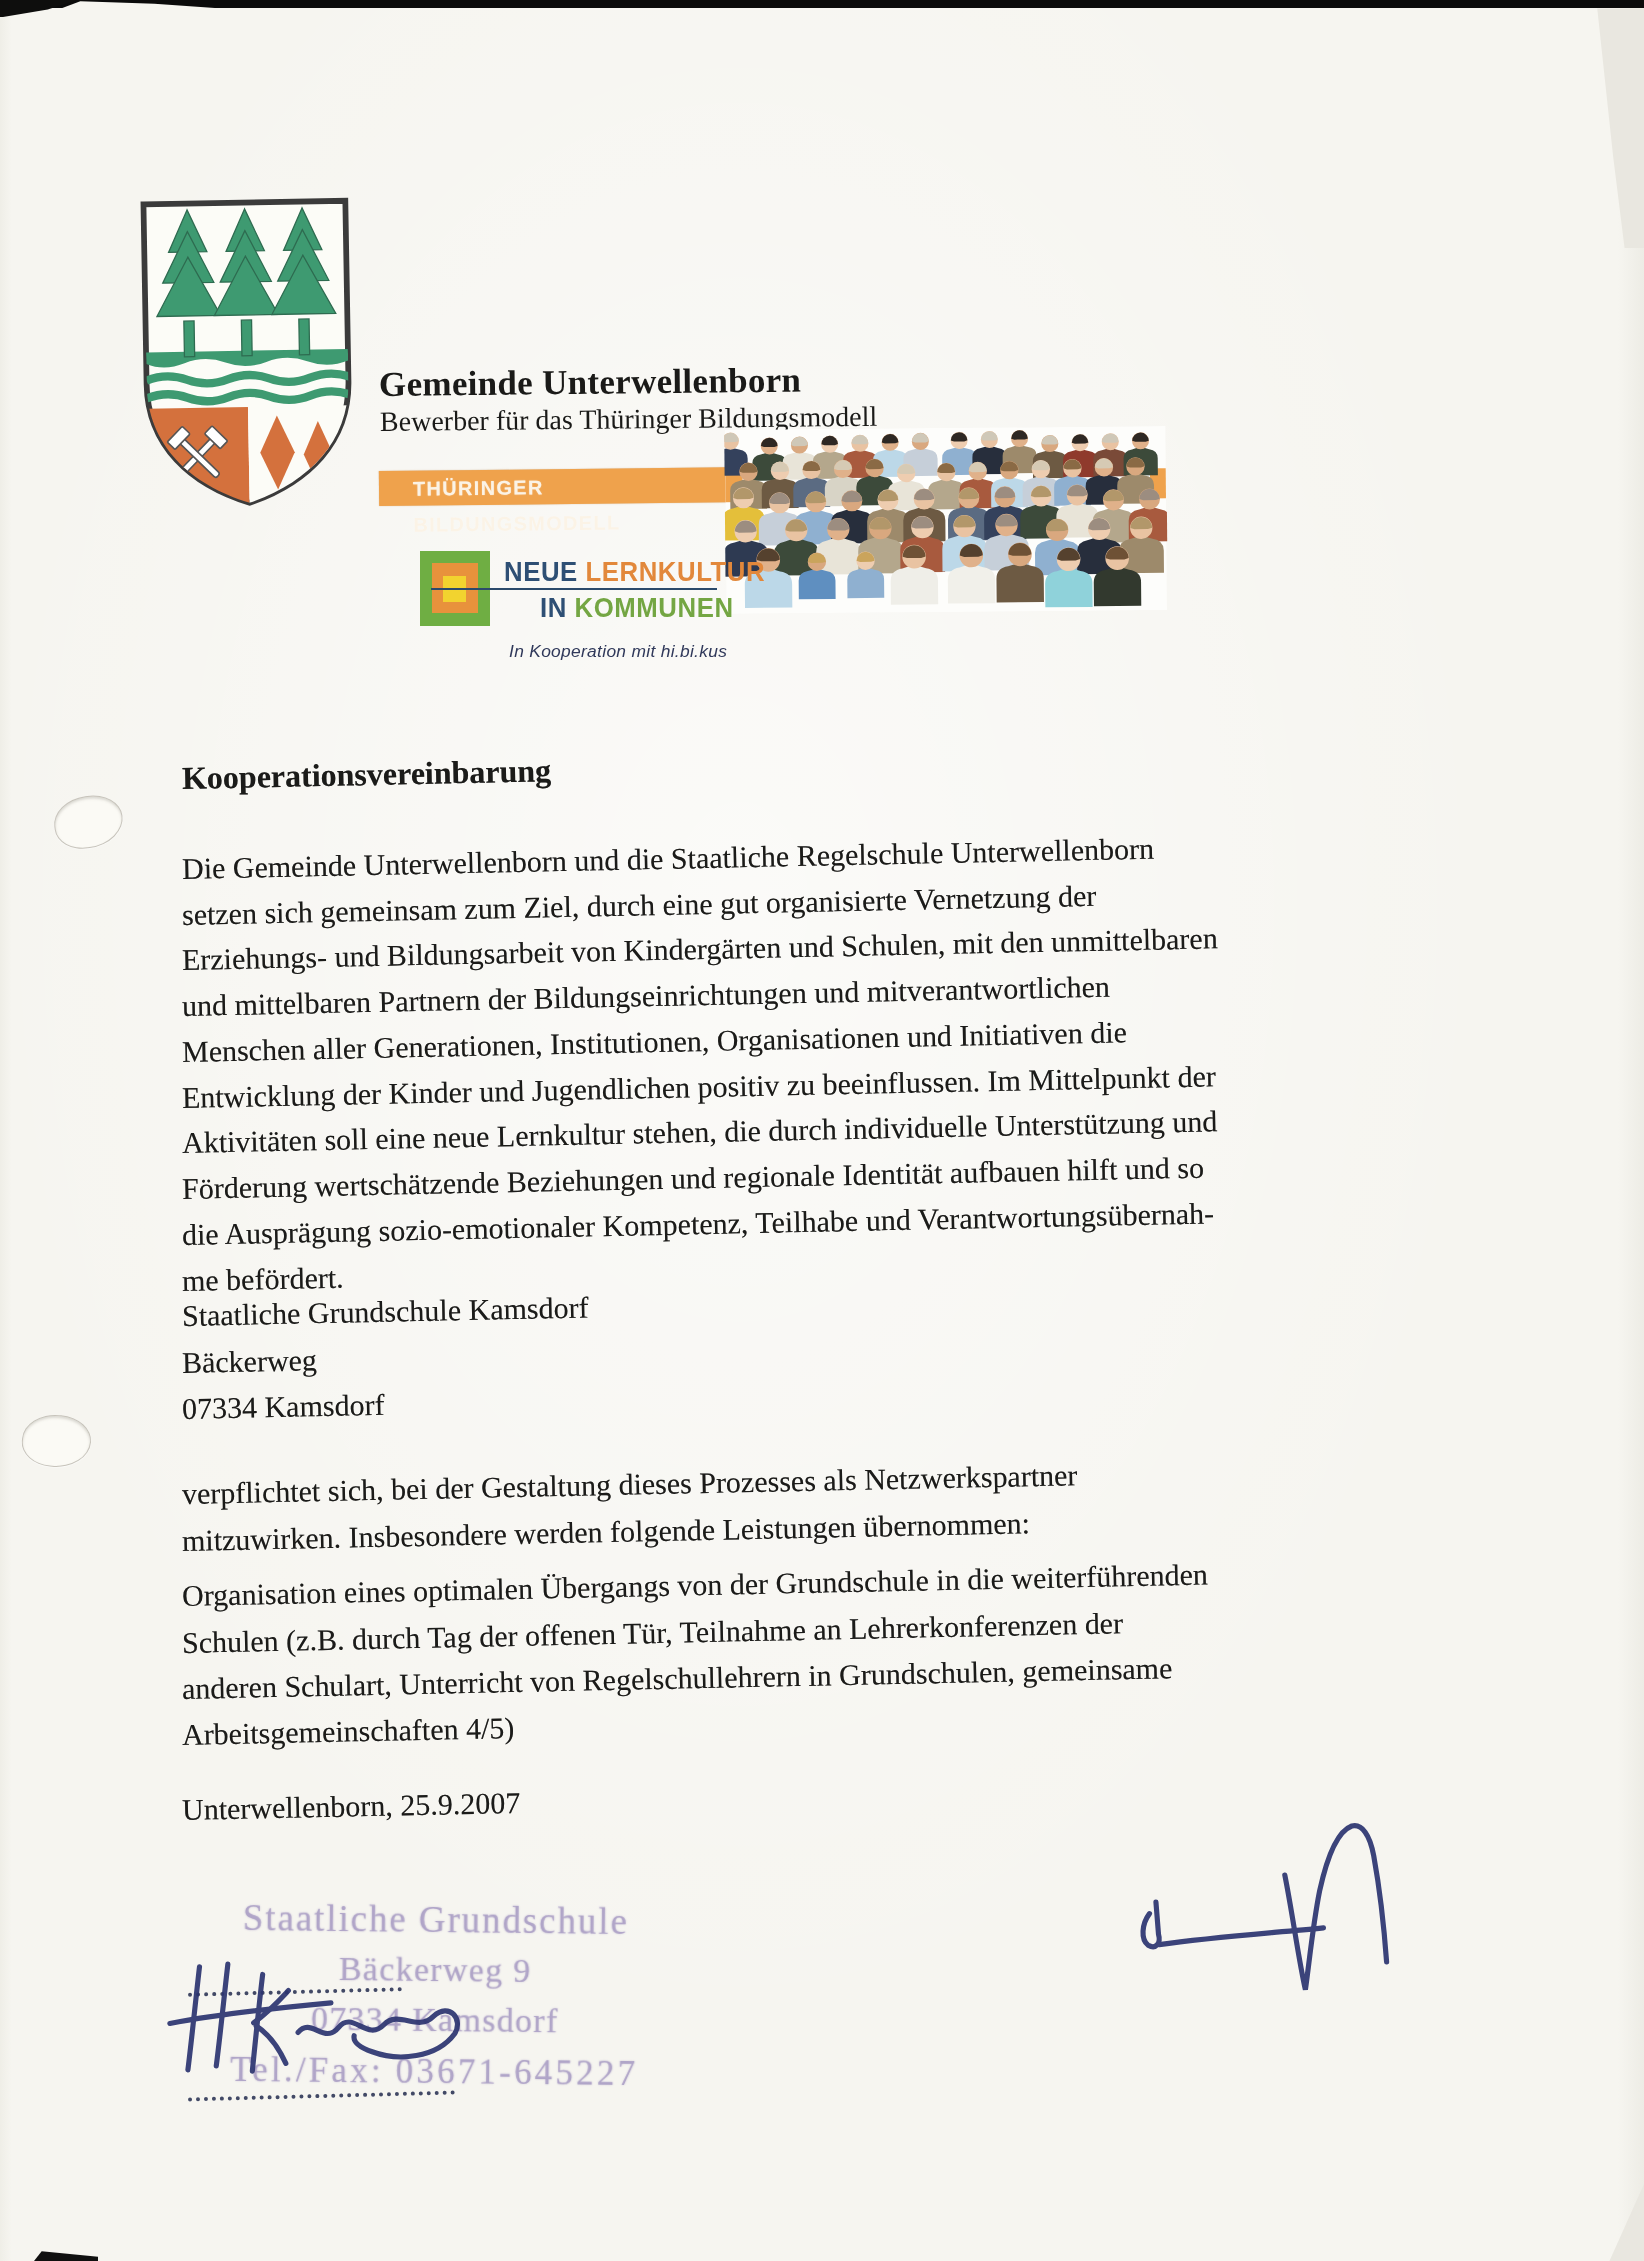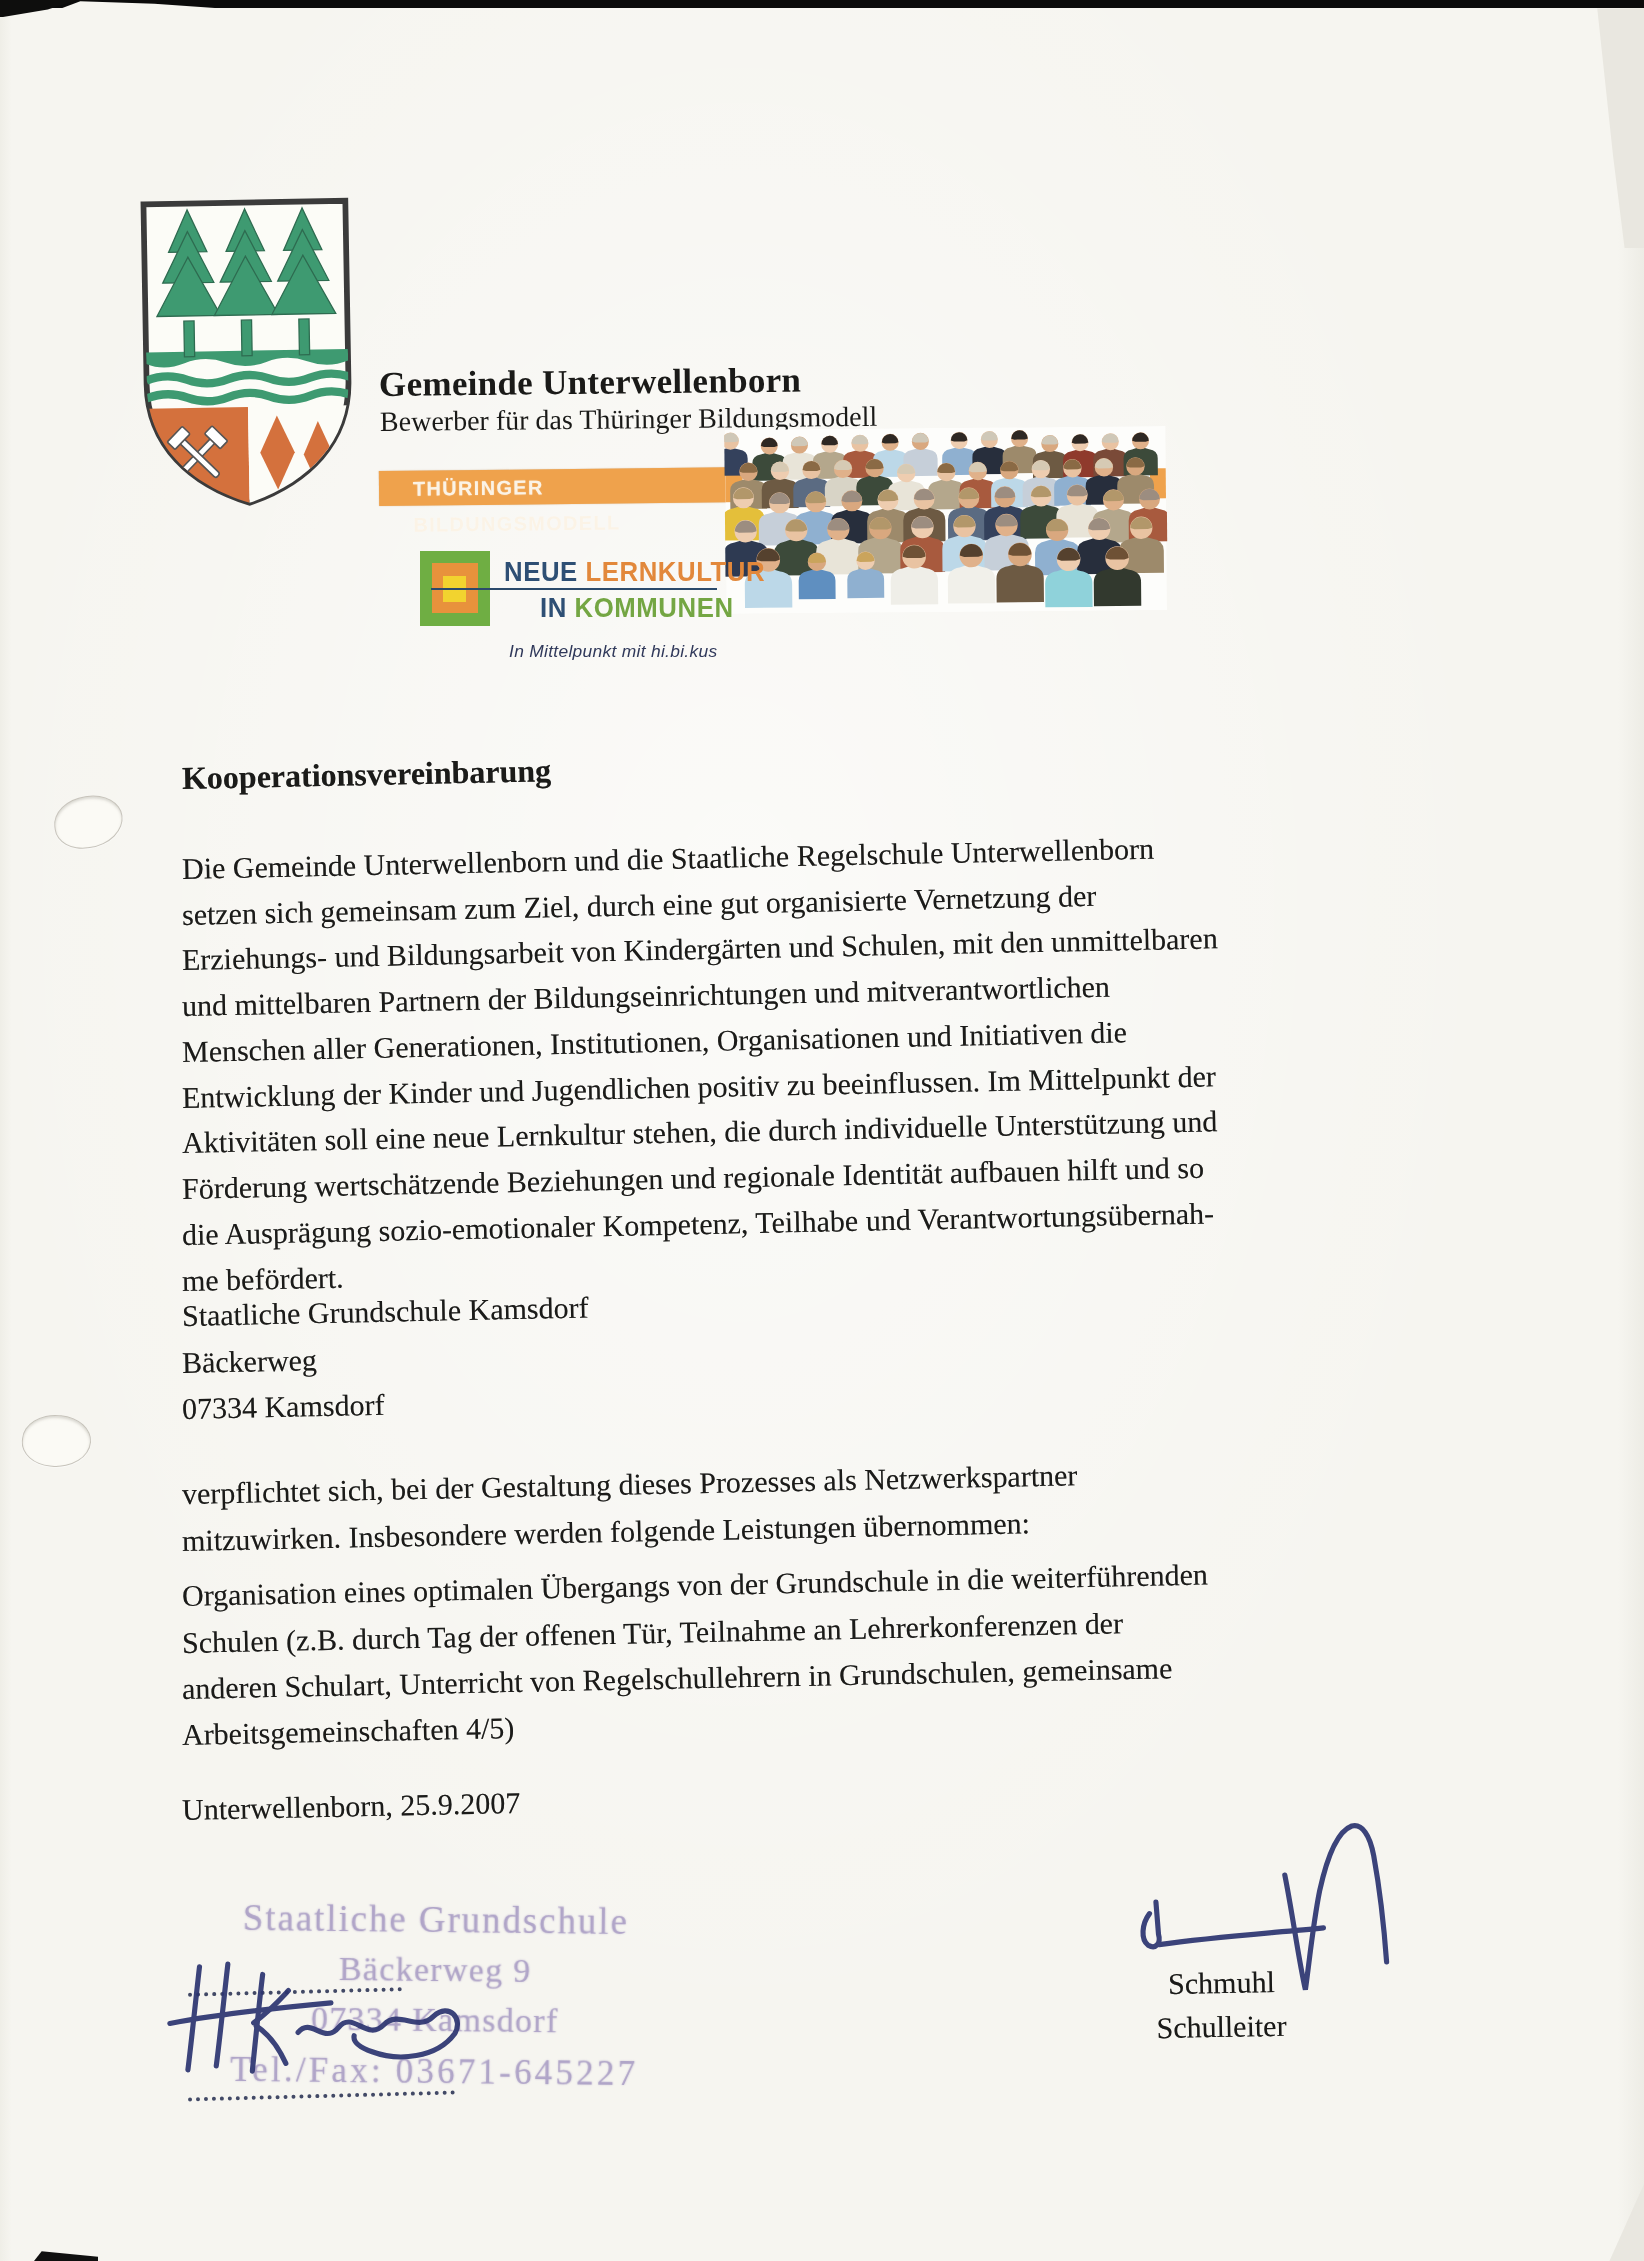--- a/index.html
+++ b/index.html
@@ -592,21 +592,21 @@
     <div class="in1"></div>
     <div class="in2"></div>
   </div>
   <div class="abs logo-line" style="left:504px;top:556px;">
     <span class="lg-navy">NEUE</span>&nbsp;<span class="lg-orange">LERNKULTUR</span>
   </div>
   <div class="abs logo-rule" style="left:431px;top:588px;width:286px;"></div>
   <div class="abs logo-line" style="left:540px;top:592px;">
     <span class="lg-navy">IN</span>&nbsp;<span class="lg-green">KOMMUNEN</span>
   </div>
-  <div class="abs coop-note" style="left:509px;top:641px;">In Mittelpunkt mit hi.bi.kus</div>
+  <div class="abs coop-note" style="left:509px;top:641px;">In Kooperation mit hi.bi.kus</div>
 
   <div class="abs line h1" style="top:760px;">Kooperationsvereinbarung</div>
 
   <div class="abs line" style="top:850px;">Die Gemeinde Unterwellenborn und die Staatliche Regelschule Unterwellenborn</div>
   <div class="abs line" style="top:896px;">setzen sich gemeinsam zum Ziel, durch eine gut organisierte Vernetzung der</div>
   <div class="abs line" style="top:941px;">Erziehungs- und Bildungsarbeit von Kindergärten und Schulen, mit den unmittelbaren</div>
   <div class="abs line" style="top:987px;">und mittelbaren Partnern der Bildungseinrichtungen und mitverantwortlichen</div>
   <div class="abs line" style="top:1033px;">Menschen aller Generationen, Institutionen, Organisationen und Initiativen die</div>
   <div class="abs line" style="top:1079px;">Entwicklung der Kinder und Jugendlichen positiv zu beeinflussen. Im Mittelpunkt der</div>
   <div class="abs line" style="top:1124px;">Aktivitäten soll eine neue Lernkultur stehen, die durch individuelle Unterstützung und</div>
@@ -652,19 +652,15 @@
 
 
   <svg class="abs" style="left:1130px;top:1817px;" width="298" height="183" viewBox="0 0 462 284">
     <g fill="none" stroke="#2c3470" stroke-width="8" stroke-linecap="round" opacity=".92">
       <path d="M30,150 C18,166 16,190 28,199 C40,206 48,196 44,182 L40,132"></path>
       <path d="M45,198 C130,186 220,180 300,172"></path>
       <path d="M240,90 C252,150 262,225 272,268 C278,225 284,165 294,115 C306,60 322,22 344,14 C360,10 372,28 378,60 C388,115 394,170 398,225"></path>
     </g>
   </svg>
 
-  <div class="abs" style="left:1125px;top:1961px;width:193px;">
-    <div class="sig-name">Schmuhl</div>
-    <div class="sig-name">Schulleiter</div>
-  </div>
 
 </div>
 
 
 </body></html>

